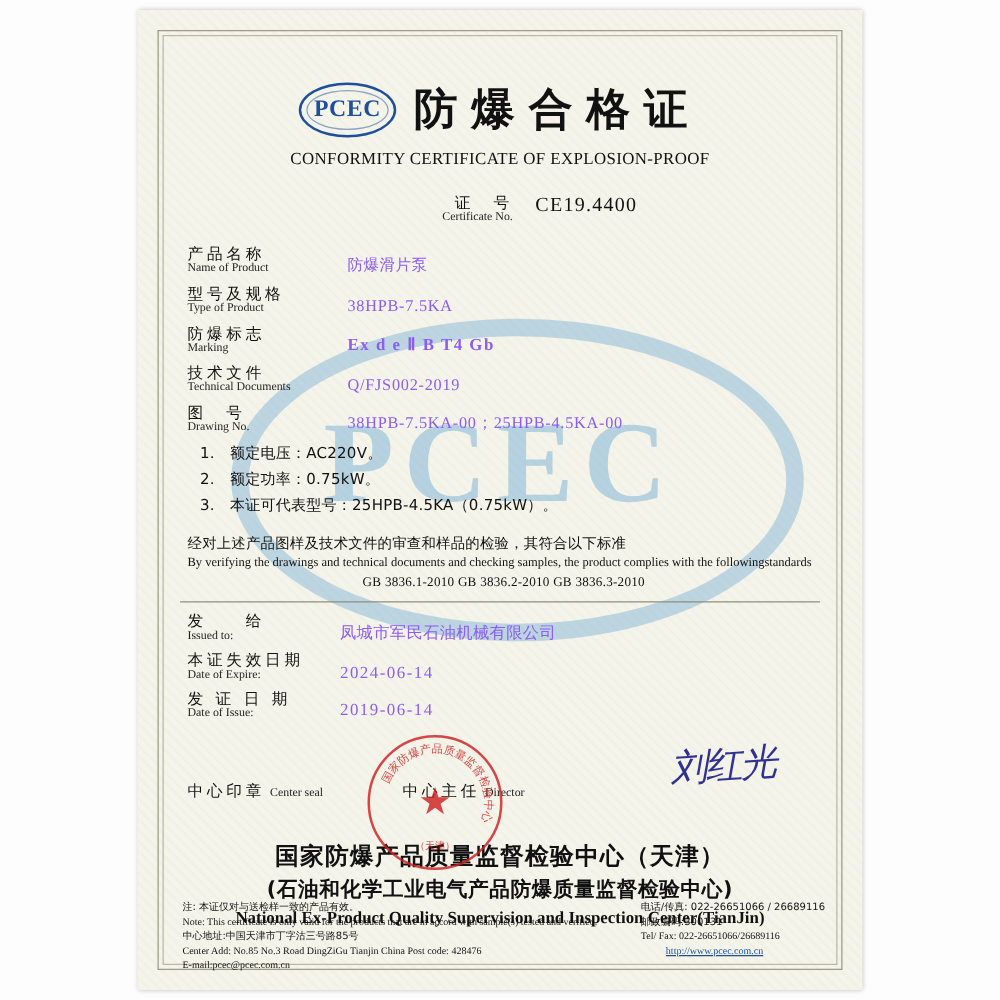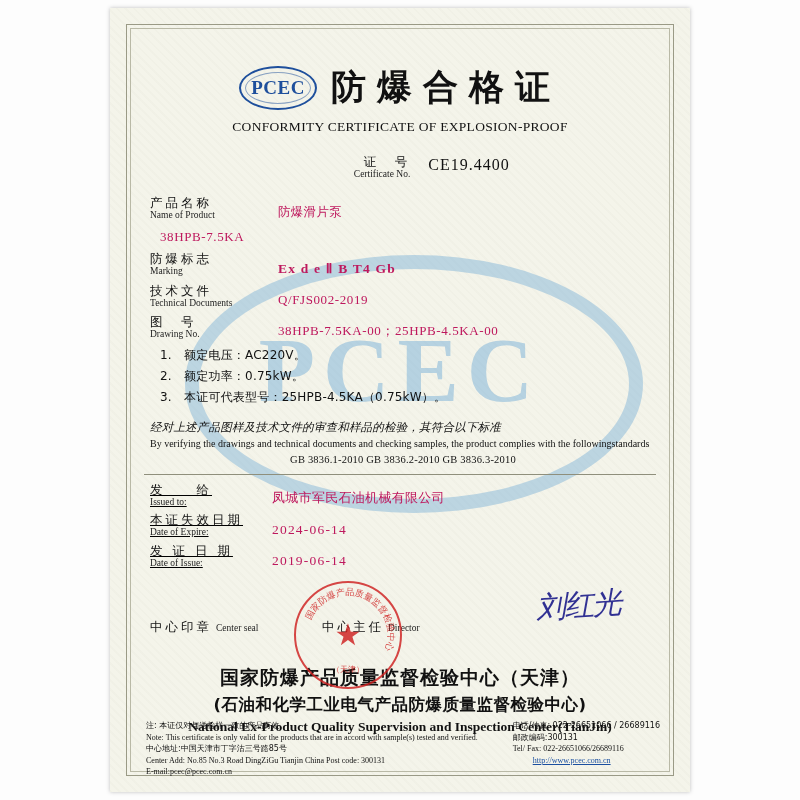--- a/index.html
+++ b/index.html
@@ -74,42 +74,42 @@
     font-family:"Liberation Serif", serif;font-size:16px;letter-spacing:1px;color:#111;padding-top:1px;
   }
   
   .fields{margin-top:16px;padding-left:6px;}
   .frow{display:flex;align-items:flex-end;margin-bottom:7px;}
   .fl{width:118px;flex:0 0 118px;line-height:1.12;}
   .fl .lab-cn{display:block;letter-spacing:3px;font-size:12.5px;}
   .fl .lab-en{display:block;font-size:9.5px;margin-top:0px;}
   .fv{
     font-family:"DejaVu Sans", sans-serif;
-    font-size:12.5px;color:#be185d;padding-top:1px;padding-left:10px;letter-spacing:.3px;
+    font-size:12.5px;color:#8b5cf6;padding-top:1px;padding-left:10px;letter-spacing:.3px;
   }
   .fv.mono{font-family:"Liberation Serif", serif;font-size:13px;letter-spacing:.6px;}
   .fv.mark{font-family:"Liberation Serif", serif;font-weight:bold;font-size:13.5px;letter-spacing:1.2px;}
   .notes{padding-left:10px;}
   .notes div{
     font-family:"DejaVu Sans", sans-serif;font-size:12px;color:#111;margin-bottom:4px;letter-spacing:.2px;
   }
   
   .statement{margin-top:10px;padding-left:6px;}
-  .st-cn{font-family:"DejaVu Sans", sans-serif;font-size:11.5px;color:#111;letter-spacing:.2px;font-style:italic;}
+  .st-cn{font-family:"DejaVu Sans", sans-serif;font-size:11.5px;color:#111;letter-spacing:.2px;}
   .st-en{font-family:"Liberation Serif", serif;font-size:10px;color:#111;margin-top:3px;}
   .standards{
     text-align:center;font-family:"Liberation Serif", serif;font-size:10.5px;color:#111;margin-top:5px;letter-spacing:.2px;
   }
   hr.sep{
     border:none;border-top:1px solid #8f8f7c;margin:9px 0 8px 0;
   }
   
   .issue{padding-left:6px;margin-top:2px;}
   .issue .frow{margin-bottom:6px;}
-  .issue .fl{width:112px;flex:0 0 112px;text-decoration:underline;}
+  .issue .fl{width:112px;flex:0 0 112px;}
   .fv.company{font-family:"DejaVu Sans", sans-serif;font-size:13px;}
   .fv.date{font-family:"Liberation Serif", serif;font-size:13.5px;letter-spacing:1.2px;}
   
   .sealrow{
     display:flex;align-items:flex-start;margin-top:14px;padding-left:6px;position:relative;height:78px;
   }
   .seal-label{width:112px;flex:0 0 112px;line-height:1.12;padding-top:34px;}
   .director-label{width:112px;flex:0 0 112px;line-height:1.12;padding-top:34px;margin-left:60px;}
   .stamp{
     position:absolute;left:150px;top:-2px;width:104px;height:104px;border-radius:50%;
@@ -207,20 +207,24 @@
 
         <div class="frow">
           <div class="fl">
             <span class="lab-cn">产品名称</span>
             <span class="lab-en">Name of Product</span>
           </div>
           <div class="fv">防爆滑片泵</div>
         </div>
 
         <div class="frow">
+          <div class="fl">
+            <span class="lab-cn">型号及规格</span>
+            <span class="lab-en">Type of Product</span>
+          </div>
           <div class="fv mono">38HPB-7.5KA</div>
         </div>
 
         <div class="frow">
           <div class="fl">
             <span class="lab-cn">防爆标志</span>
             <span class="lab-en">Marking</span>
           </div>
           <div class="fv mark">Ex d e Ⅱ B T4 Gb</div>
         </div>
@@ -314,21 +318,21 @@
         <div class="o2">(石油和化学工业电气产品防爆质量监督检验中心)</div>
         <div class="o3">National Ex-Product Quality Supervision and Inspection Center(TianJin)</div>
       </div>
     </div>
 
     <div class="bottom">
       <div class="bl">
         <div>注: 本证仅对与送检样一致的产品有效。</div>
         <div class="en">Note: This certificate is only valid for the products that are in accord with sample(s) tested and verified.</div>
         <div>中心地址:中国天津市丁字沽三号路85号</div>
-        <div class="en">Center Add: No.85 No.3 Road DingZiGu Tianjin China Post code: 300131</div>
+        <div class="en">Center Add: No.85 No.3 Road DingZiGu Tianjin China Post code: 428476</div>
         <div class="en">E-mail:pcec@pcec.com.cn</div>
       </div>
       <div class="br">
         <div>电话/传真: 022-26651066 / 26689116</div>
         <div>邮政编码:300131</div>
         <div class="en">Tel/ Fax: 022-26651066/26689116</div>
         <div class="en"><a href="#">http://www.pcec.com.cn</a></div>
       </div>
     </div>
   </div>

